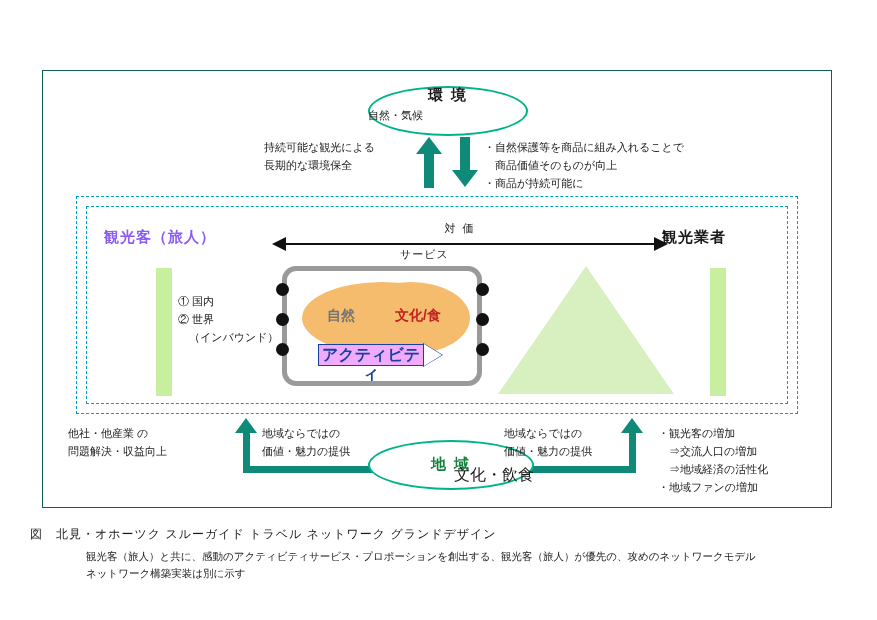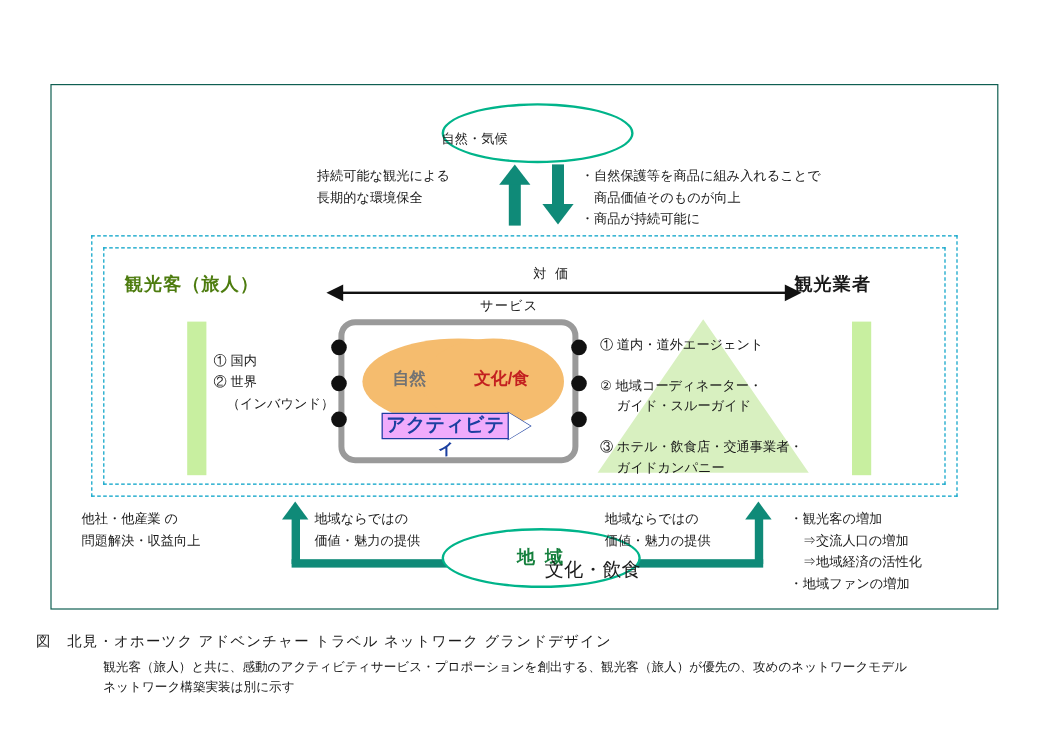--- a/index.html
+++ b/index.html
@@ -180,21 +180,21 @@
     border-top: 12px solid transparent;
     border-bottom: 12px solid transparent;
     border-left: 20px solid #1b3fa0;
   }
 
   
   .actor-left {
     left: 104px; top: 228px;
     font-size: 15px;
     font-weight: bold;
-    color: #4d7c0f;
+    color: #8b5cf6;
     letter-spacing: 1px;
     text-align: right;
   }
   .actor-right {
     left: 662px; top: 228px;
     font-size: 15px;
     font-weight: bold;
     color: #1a1a1a;
     letter-spacing: 1px;
   }
@@ -300,20 +300,21 @@
 </head>
 <body>
 
 <div id="root">
 
   <div class="abs outer-frame"></div>
   <div class="abs dashed-frame"></div>
   <div class="abs dashed-frame-inner"></div>
 
   <div class="abs env-ellipse"></div>
+  <div class="abs env-title">環 境</div>
   <div class="abs env-sub">自然・気候</div>
 
   <div class="abs teal env-up-stem"></div>
   <div class="abs env-up-head"></div>
   <div class="abs teal env-down-stem"></div>
   <div class="abs env-down-head"></div>
 
   <div class="abs txt" style="left:264px; top:138px; width:160px;">持続可能な観光による
 長期的な環境保全</div>
   <div class="abs txt" style="left:484px; top:138px; width:300px;">・自然保護等を商品に組み入れることで
@@ -330,27 +331,20 @@
 
   <div class="abs h-arrow-line"></div>
   <div class="abs h-arrow-left"></div>
   <div class="abs h-arrow-right"></div>
   <div class="abs lbl-taika">対 価</div>
   <div class="abs lbl-service">サービス</div>
 
   <div class="abs txt" style="left:178px; top:292px; width:130px;">① 国内
 ② 世界
 　（インバウンド）</div>
-  <div class="abs txt" style="left:500px; top:280px; width:210px; line-height:17px;">① 道内・道外エージェント
-
-② 地域コーディネーター・
-　 ガイド・スルーガイド
-
-③ ホテル・飲食店・交通事業者・
-　 ガイドカンパニー</div>
 
   <div class="abs center-box"></div>
   <div class="abs center-ellipse"></div>
   <div class="abs center-ellipse-2"></div>
   <div class="abs lbl-nature">自然</div>
   <div class="abs lbl-culture">文化/食</div>
 
   <div class="abs dot" style="left:276px; top:283px;"></div>
   <div class="abs dot" style="left:276px; top:313px;"></div>
   <div class="abs dot" style="left:276px; top:343px;"></div>
@@ -377,17 +371,17 @@
 問題解決・収益向上</div>
   <div class="abs txt" style="left:262px; top:424px; width:150px;">地域ならではの
 価値・魅力の提供</div>
   <div class="abs txt" style="left:504px; top:424px; width:150px;">地域ならではの
 価値・魅力の提供</div>
   <div class="abs txt" style="left:658px; top:424px; width:160px;">・観光客の増加
 　⇒交流人口の増加
 　⇒地域経済の活性化
 ・地域ファンの増加</div>
 
-  <div class="abs caption">図　北見・オホーツク アドベンチャー トラベル ネットワーク グランドデザイン</div>
+  <div class="abs caption">図　北見・オホーツク スルーガイド トラベル ネットワーク グランドデザイン</div>
   <div class="abs subcaption">観光客（旅人）と共に、感動のアクティビティサービス・プロポーションを創出する、観光客（旅人）が優先の、攻めのネットワークモデル
 ネットワーク構築実装は別に示す</div>
 
 </div>
 
 </body></html>

